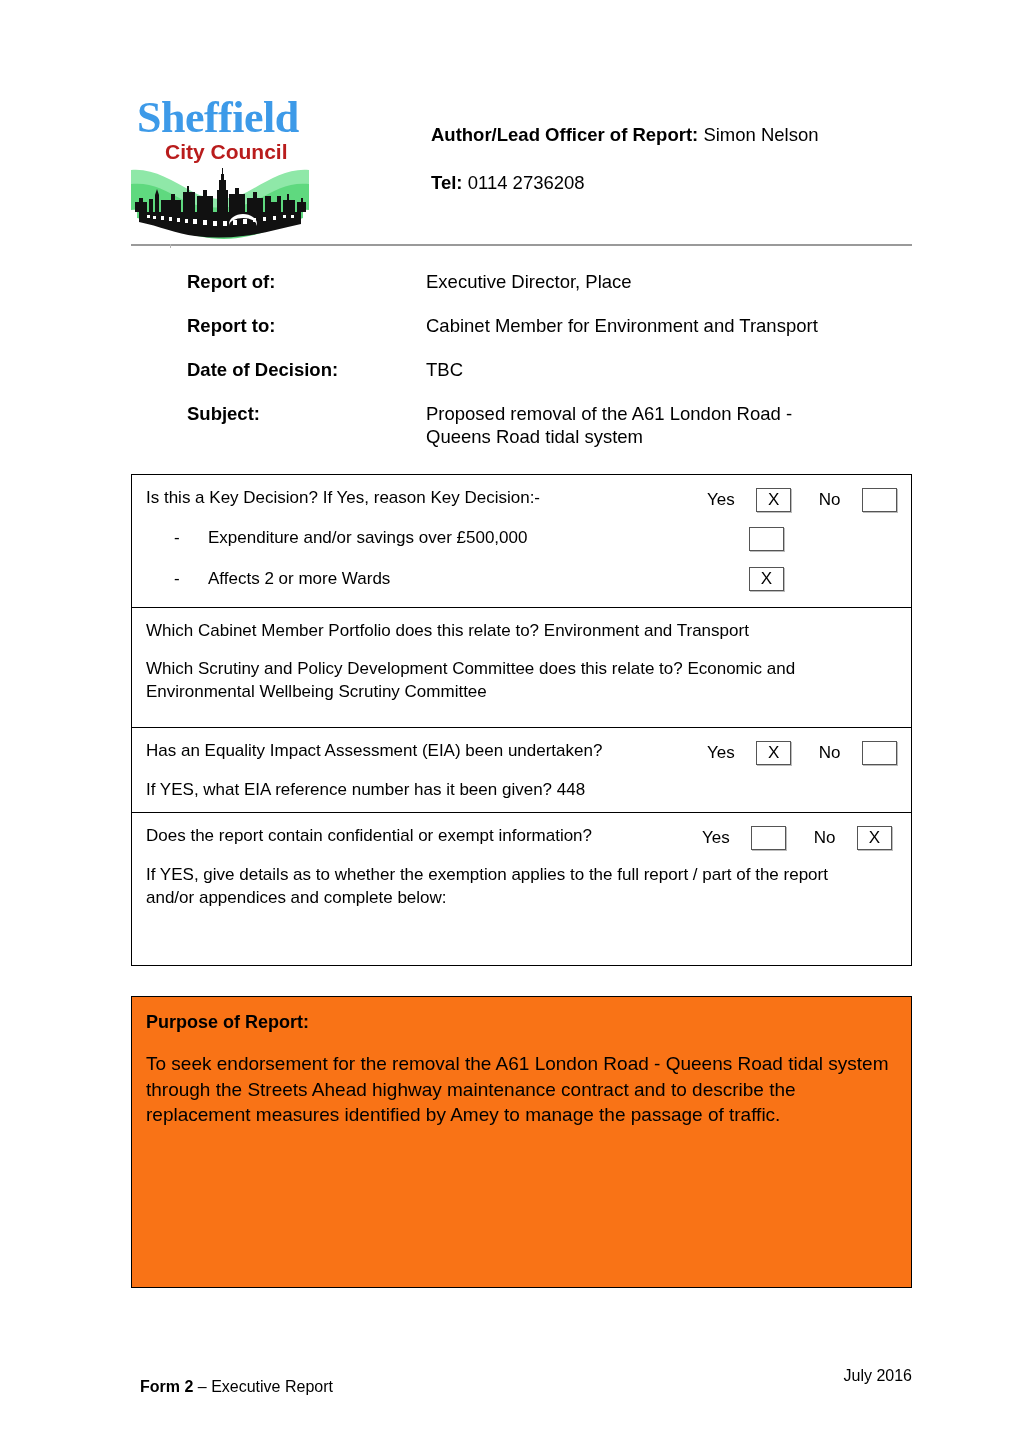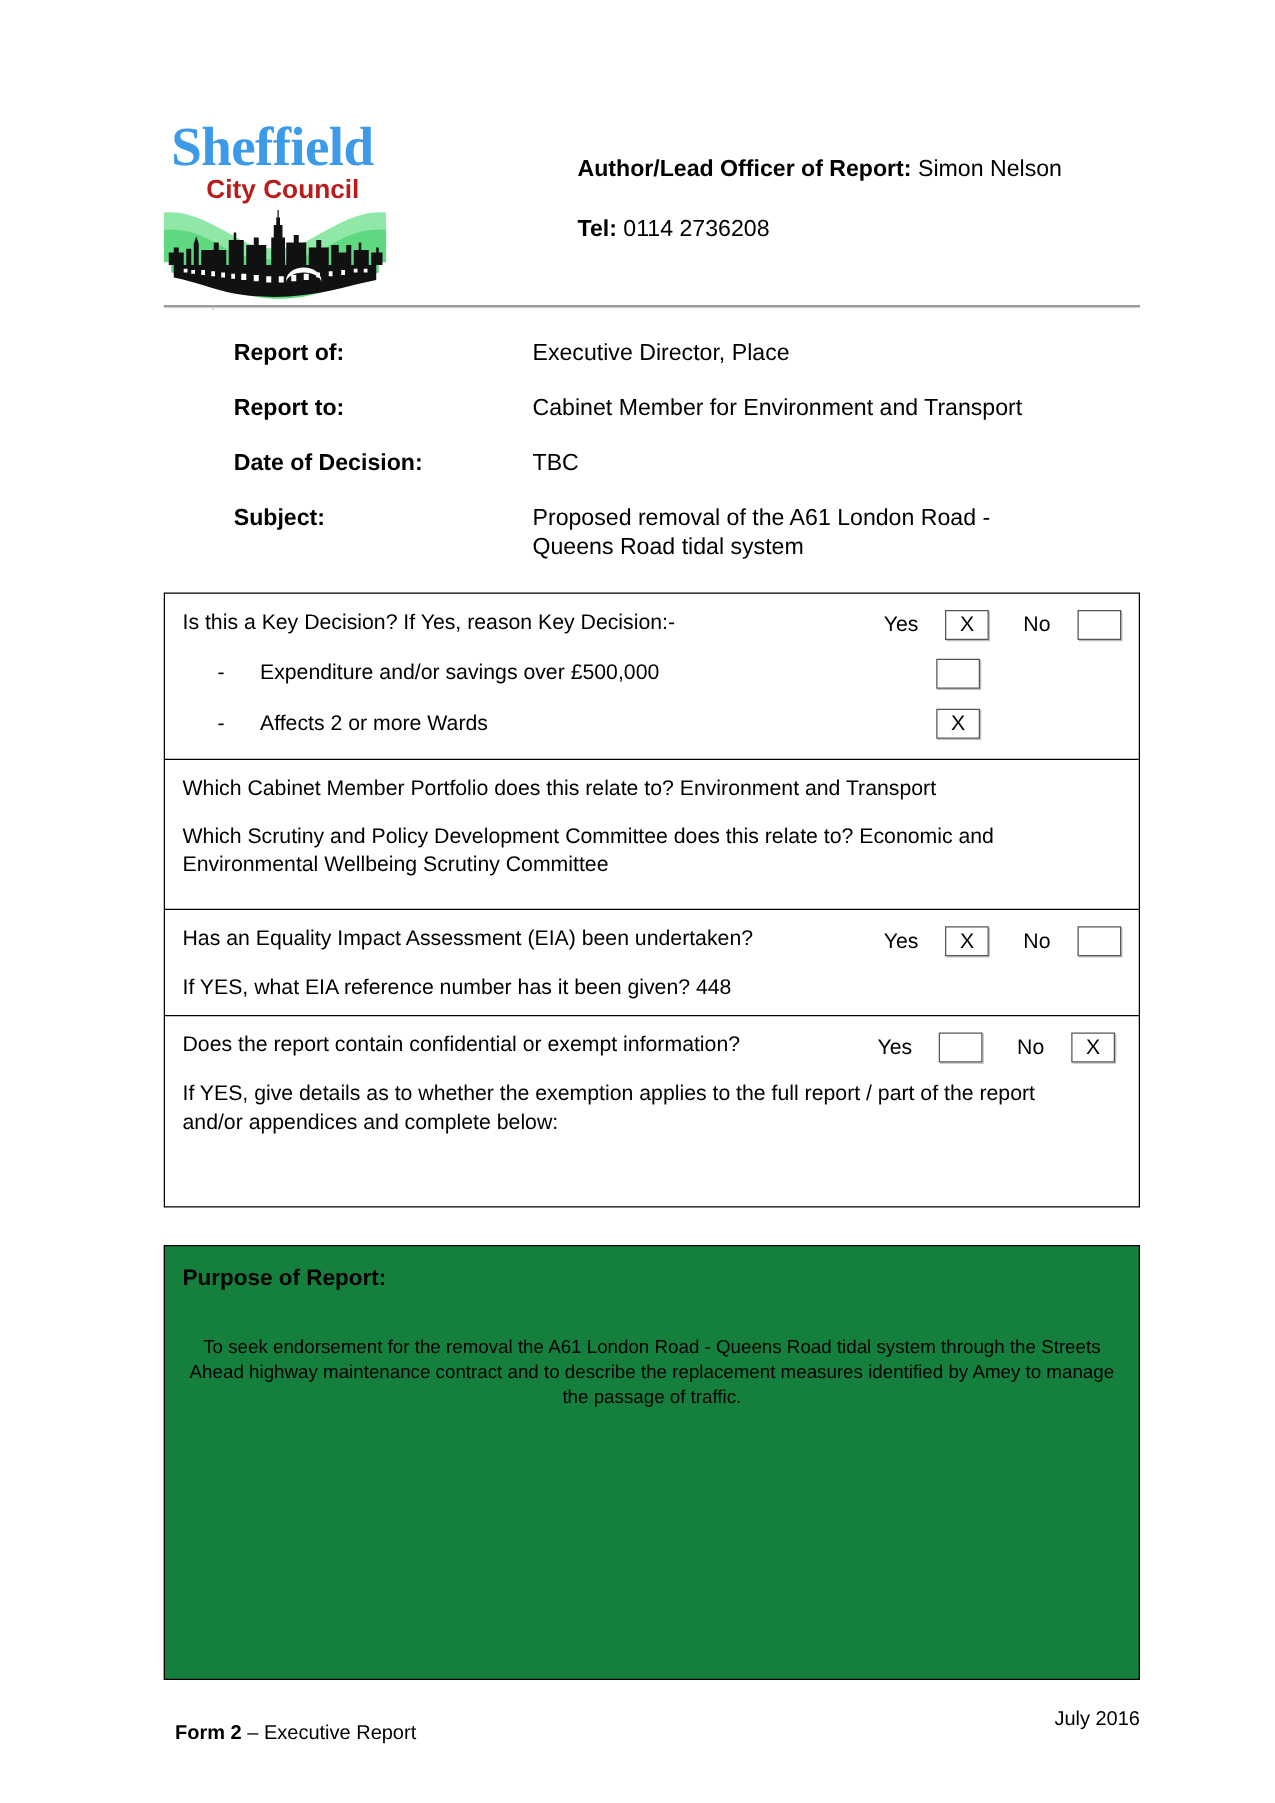--- a/index.html
+++ b/index.html
@@ -68,21 +68,20 @@
     top: 74px;
     width: 178px;
     height: 74px;
   }
 
   .hdr-lines {
     position: absolute;
     left: 300px;
     top: 32px;
     width: 481px;
-    margin-left: 31px;
   }
   .hdr-line {
     font-size: 18.5px;
     line-height: 1.2;
     margin-bottom: 26px;
     white-space: nowrap;
   }
   .hdr-line b { font-weight: bold; }
 
   .hdr-rule {
@@ -199,36 +198,35 @@
   .cb-solo {
     position: absolute;
   }
 
   
   .purposebox {
     position: absolute;
     left: 131px;
     top: 992px;
     width: 781px;
-    height: 348px;
+    height: 292px;
     border: 1.5px solid #000;
     box-sizing: border-box;
     padding: 14px 14px 0 14px;
-    background: #15803d;
+    background: #f97316;
   }
   .purpose-title {
     font-size: 18px;
     font-weight: bold;
     line-height: 1.3;
   }
   .purpose-body {
-    margin-top: 34px;
-    font-size: 15px;
+    margin-top: 17px;
+    font-size: 19px;
     line-height: 1.33;
-    text-align: center;
   }
 
   
   .footer {
     position: absolute;
     left: 140px;
     top: 1362px;
     width: 772px;
     font-size: 16px;
     line-height: 1.2;

